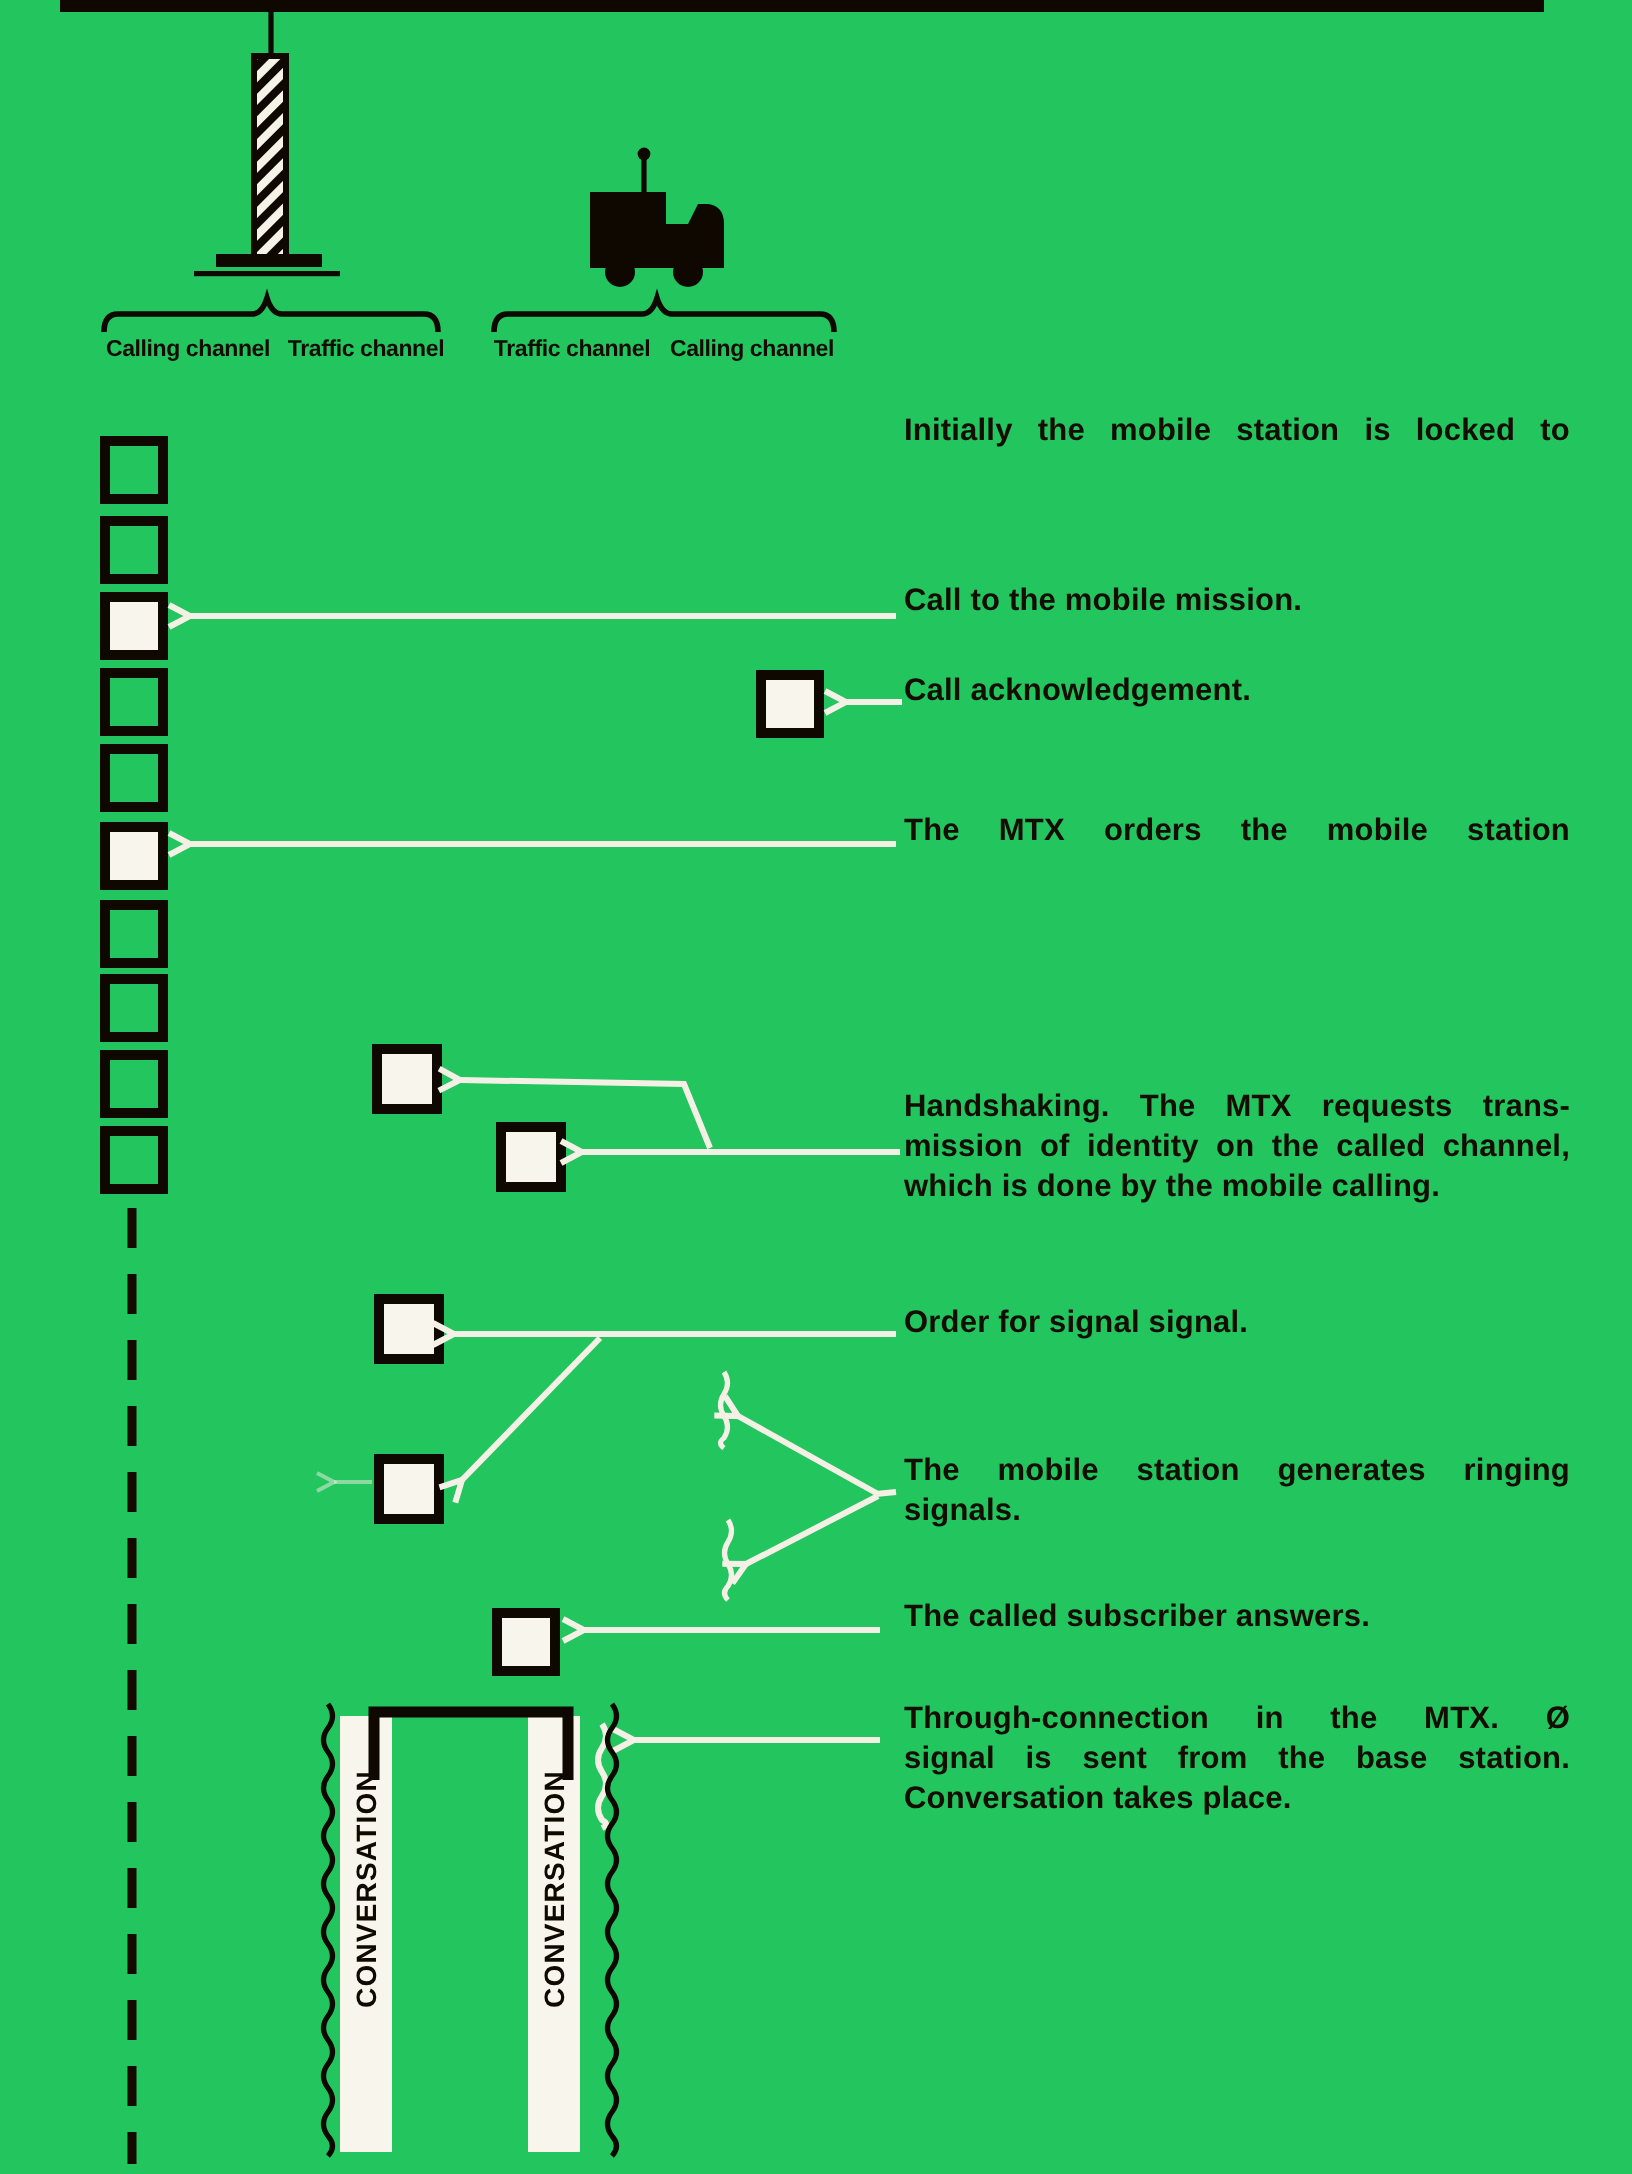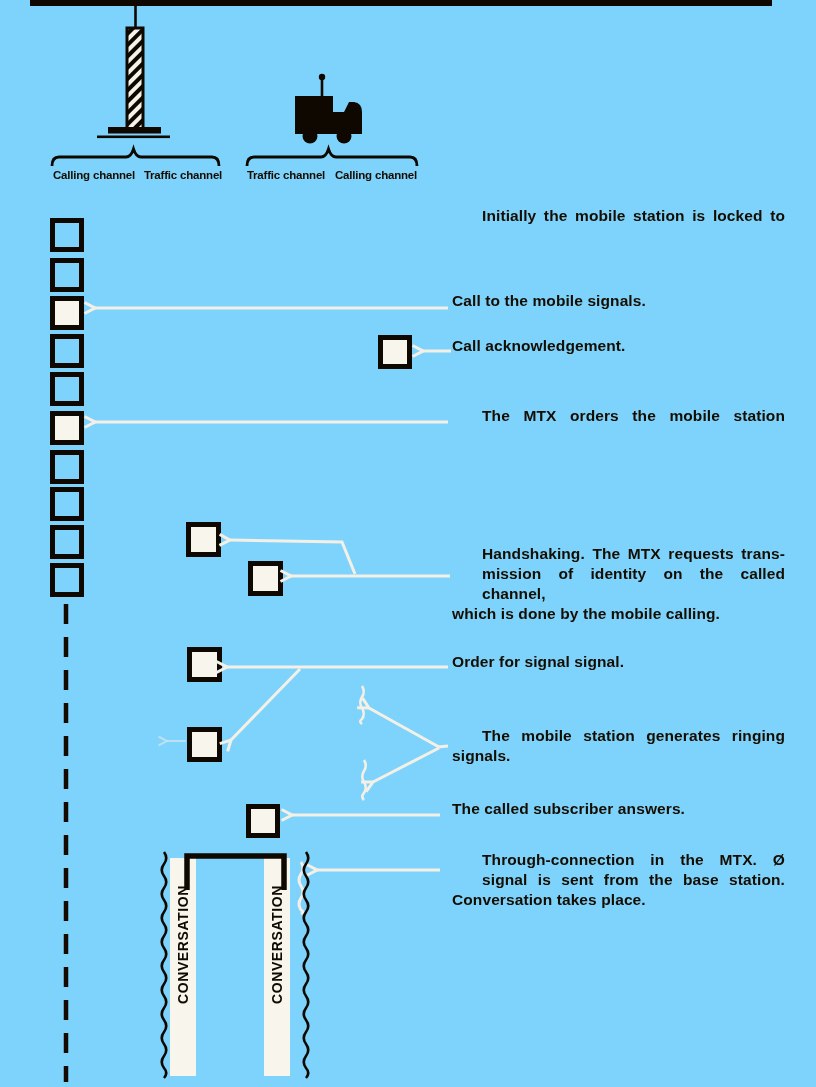--- a/index.html
+++ b/index.html
@@ -1,30 +1,30 @@
 <!DOCTYPE html>
 <html><head>
 <meta charset="utf-8">
 <style>
   html,body{margin:0;padding:0;}
   #page{
     position:relative; width:816px; height:1087px; overflow:hidden;
-    background:#7dd3fc;
+    background:#22c55e;
     font-family:"Liberation Sans","DejaVu Sans",sans-serif;
     color:#150D02;
   }
   
   .csq{position:absolute; left:50px; width:24px; height:24px; border:5px solid #0E0800;}
   .csq.white{background:#F8F5EC;}
   
   .msq{position:absolute; width:25px; height:25px; border:5px solid #0E0800; background:#F8F5EC;}
   .msq.s34{width:24px;height:24px;}
   
   .step{position:absolute; left:452px; width:333px; font-size:15.5px; line-height:20px; font-weight:700; letter-spacing:0.1px;}
-  .step .jl{text-align:justify; text-align-last:justify;margin-left:30px;}
+  .step .jl{text-align:justify; text-align-last:justify;}
   
   .chl{position:absolute; top:169px; height:15px; font-size:11.5px; font-weight:700; text-align:center; letter-spacing:-0.2px; color:#140C01; white-space:nowrap;}
   
   .convbar{position:absolute; top:858px; width:26px; height:218px; background:#F8F5EC;}
   .convtext{
     position:absolute; top:882px; width:26px; height:126px;
     display:flex; align-items:center; justify-content:center;
     writing-mode:vertical-rl; transform:rotate(180deg);
     font-size:14px; font-weight:700; letter-spacing:0.6px; color:#0F0900; white-space:nowrap;
   }
@@ -119,21 +119,21 @@
 
   <div class="chl" style="left:48px;  width:92px">Calling channel</div>
   <div class="chl" style="left:140px; width:86px">Traffic channel</div>
   <div class="chl" style="left:243px; width:86px">Traffic channel</div>
   <div class="chl" style="left:331px; width:90px">Calling channel</div>
 
   <div class="step" style="top:206px">
     <div class="jl">Initially the mobile station is locked to</div>
   </div>
   <div class="step" style="top:291px">
-    <div>Call to the mobile signals.</div>
+    <div>Call to the mobile mission.</div>
   </div>
   <div class="step" style="top:336px">
     <div>Call acknowledgement.</div>
   </div>
   <div class="step" style="top:406px">
     <div class="jl">The MTX orders the mobile station</div>
   </div>
   <div class="step" style="top:544px">
     <div class="jl">Handshaking. The MTX requests trans-</div>
     <div class="jl">mission of identity on the called channel,</div>

